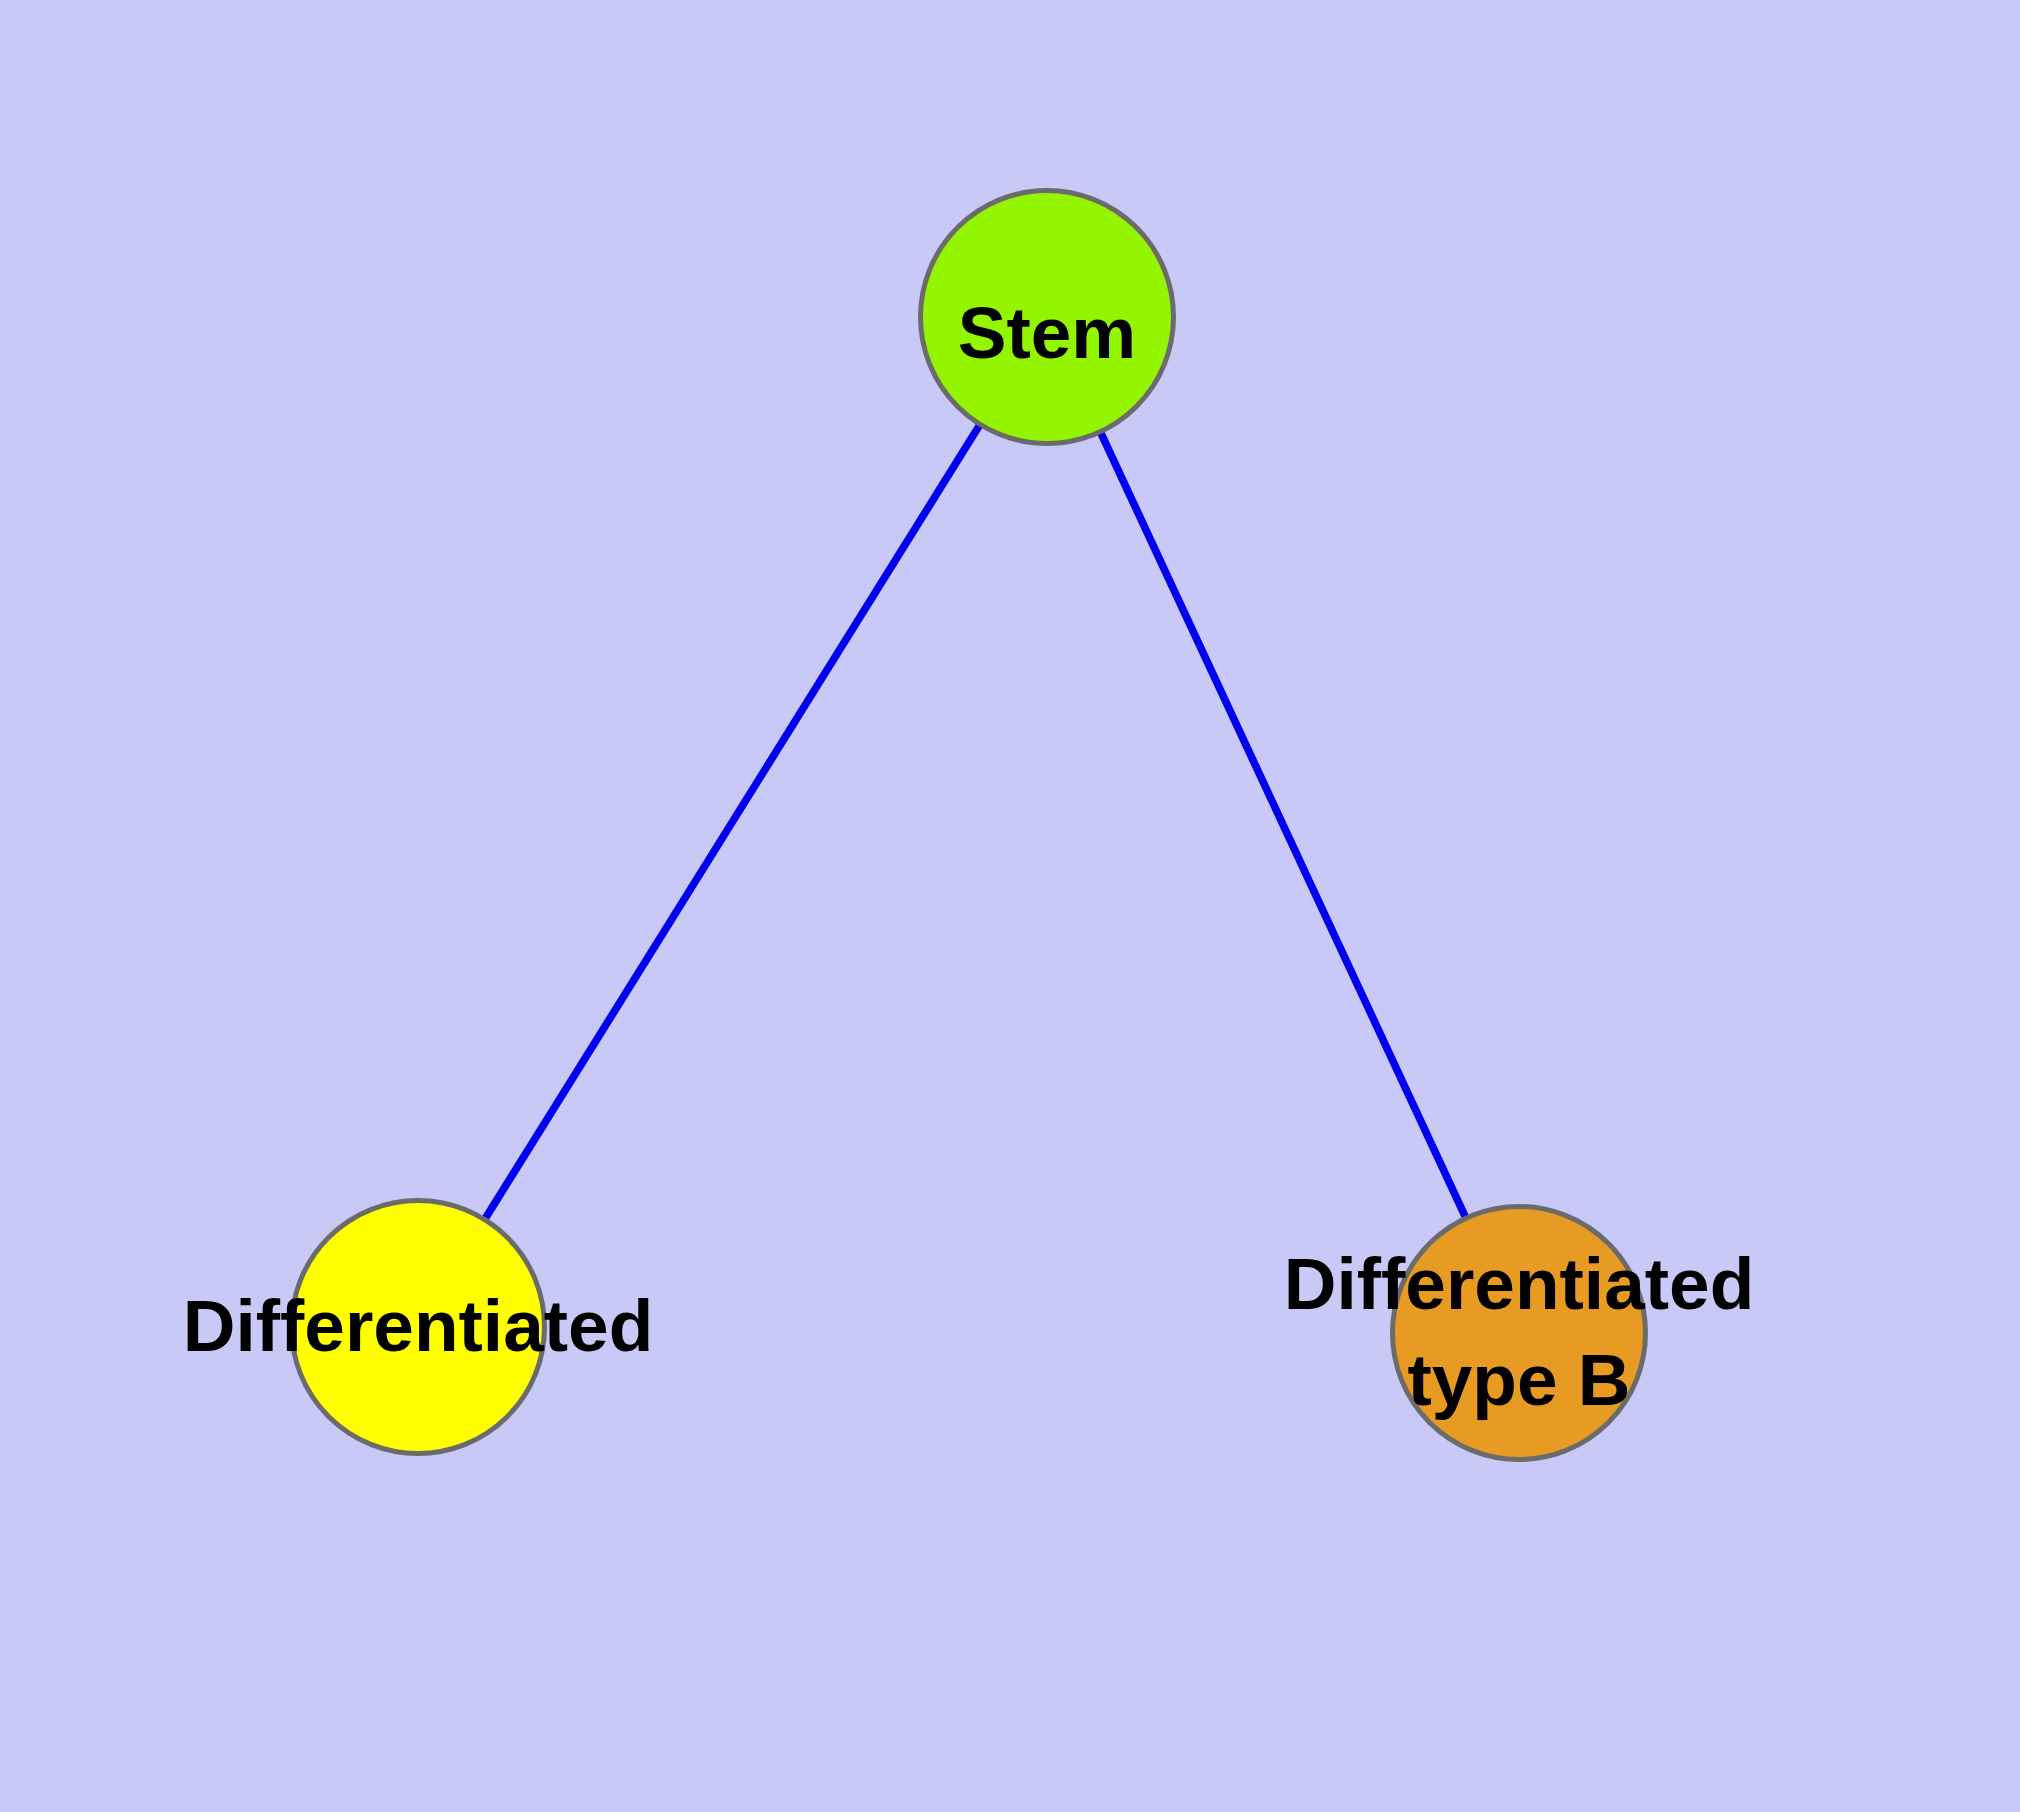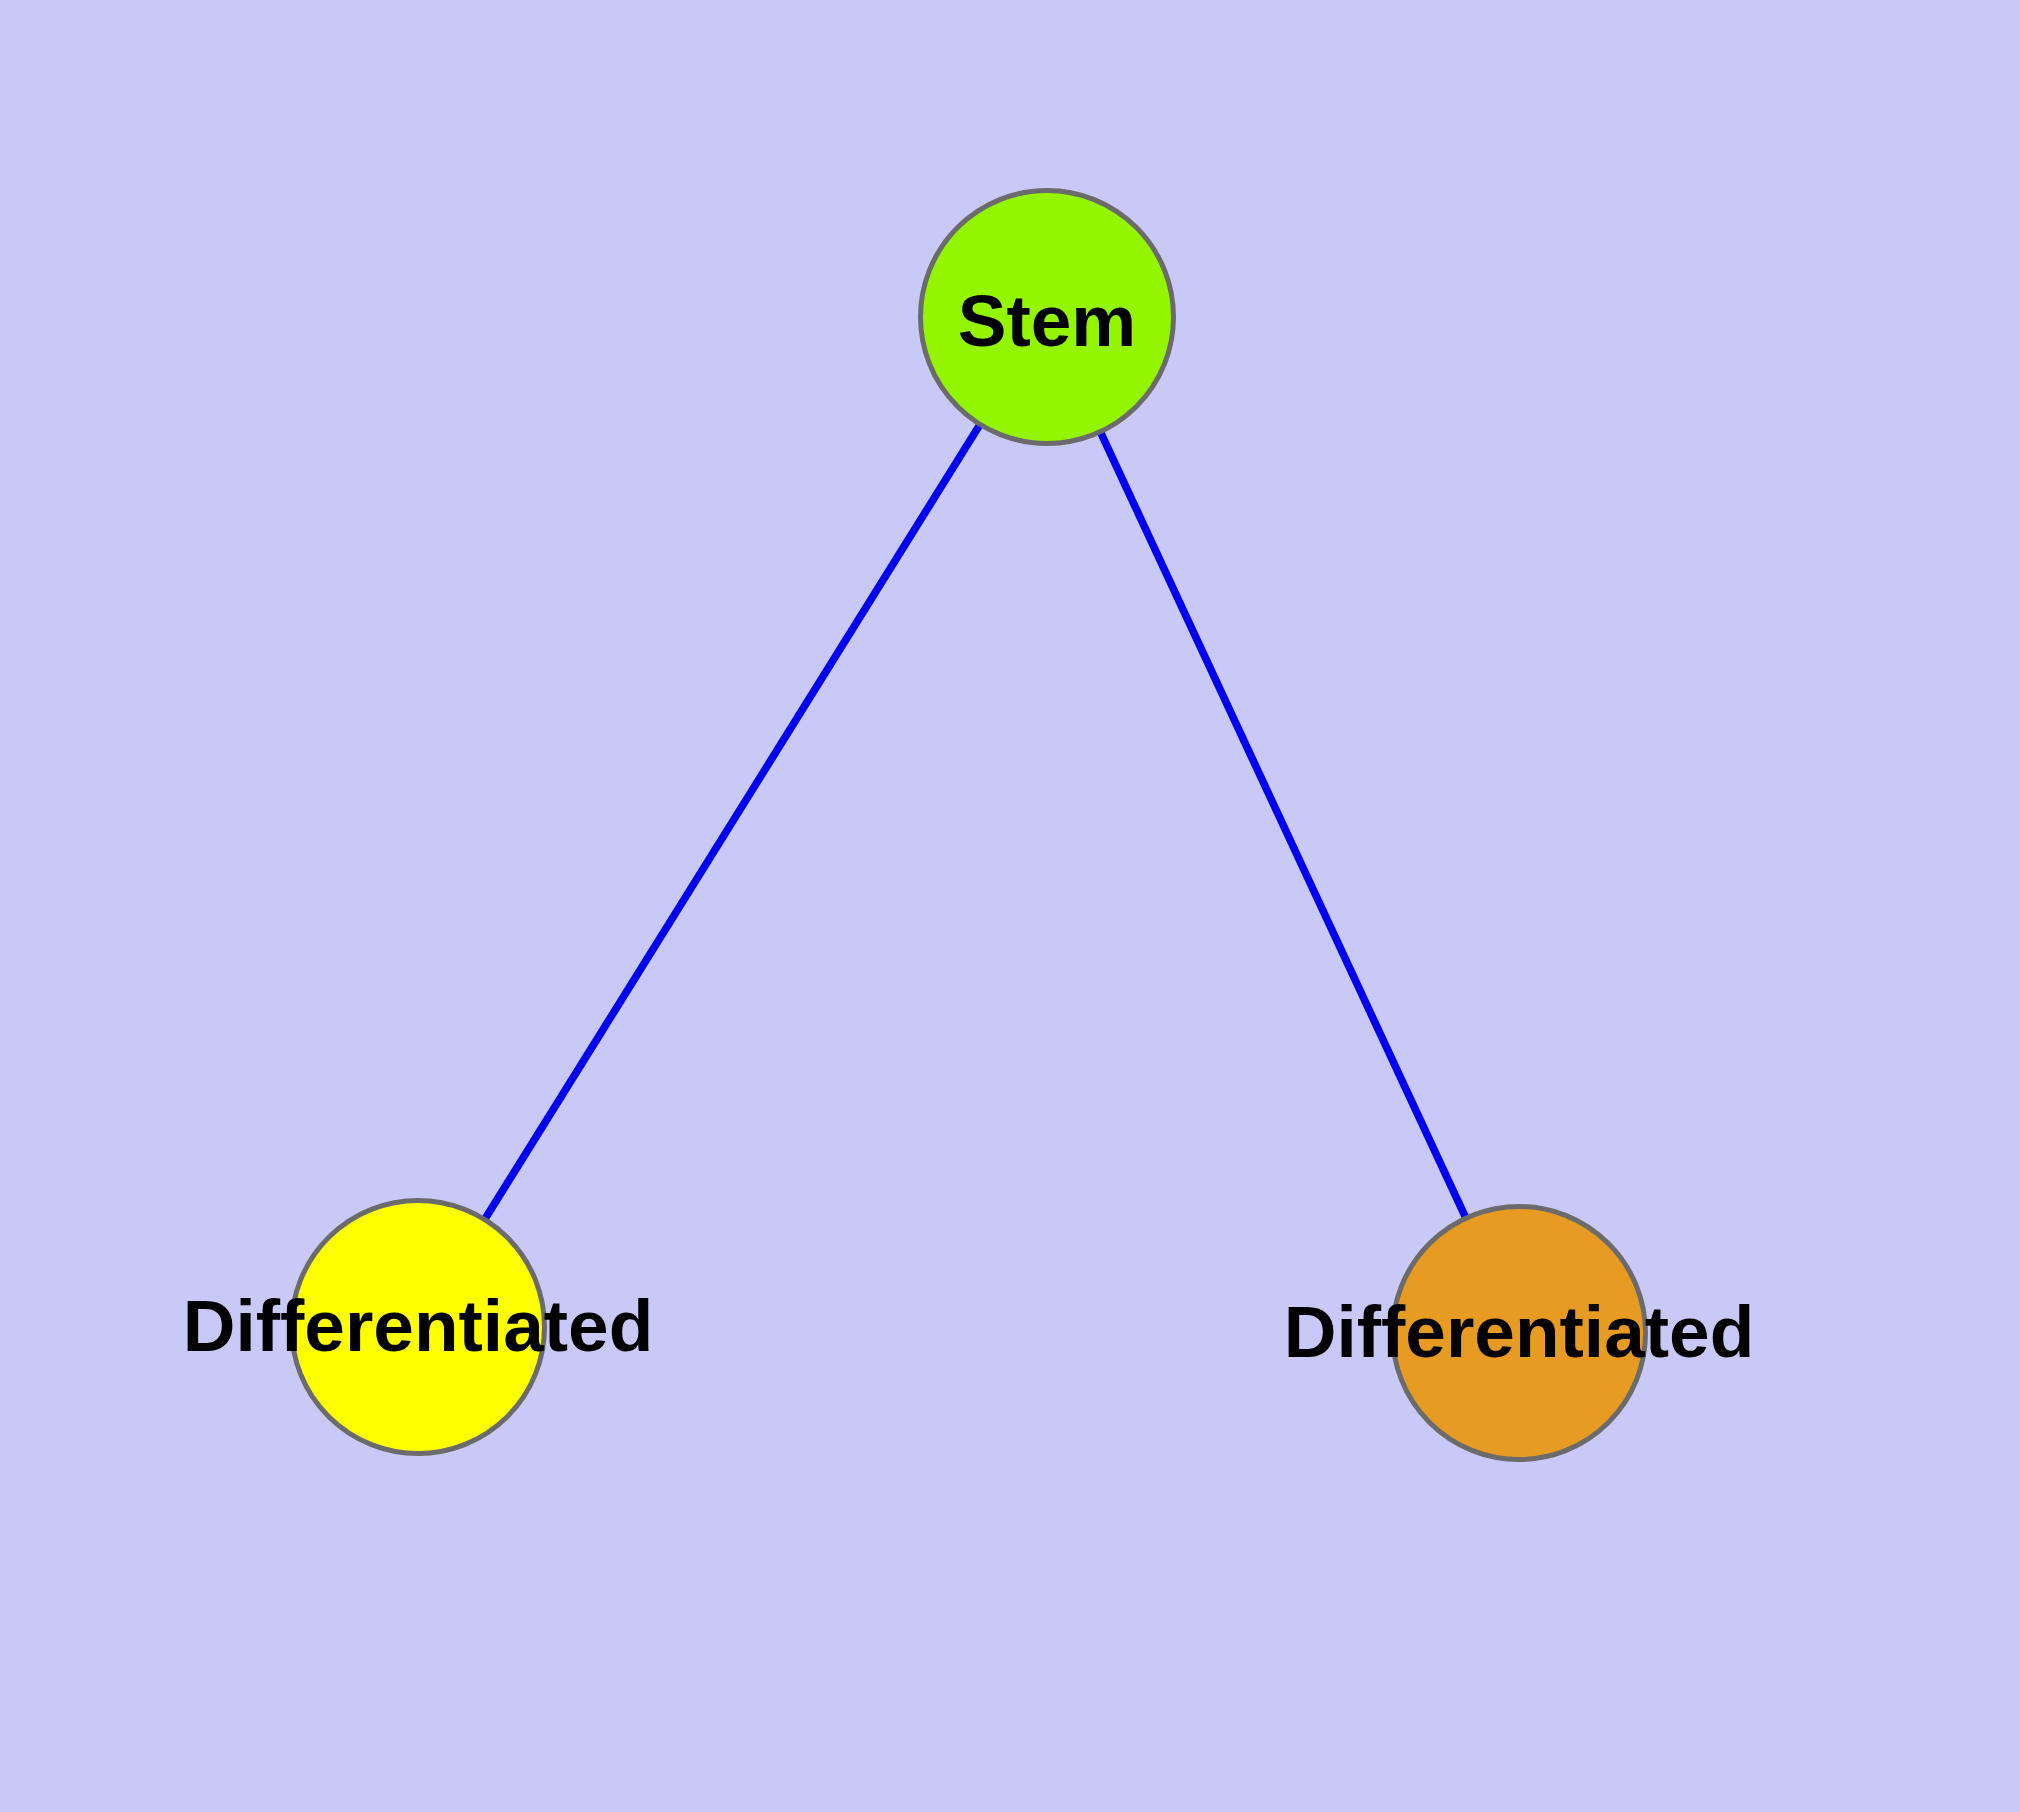--- a/index.html
+++ b/index.html
@@ -49,26 +49,27 @@
 
   <svg class="edges-layer" viewBox="0 0 2384 2138">
     <line x1="1235" y1="374" x2="493" y2="1565" stroke="#0000ee" stroke-width="9"></line>
     <line x1="1235" y1="374" x2="1792" y2="1572" stroke="#0000ee" stroke-width="9"></line>
   </svg>
 
   <div class="node" style="left: 918px; top: 188px; width: 258px; height: 258px; background: rgb(147, 245, 0); border-color: rgb(107, 107, 107); border-width: 5.1px;"></div>
   <div class="node" style="left: 289px; top: 1198px; width: 258px; height: 258px; background: rgb(255, 255, 0); border-color: rgb(107, 107, 107); border-width: 5.1px;"></div>
   <div class="node" style="left: 1390px; top: 1204px; width: 258px; height: 258px; background: rgb(232, 155, 34); border-color: rgb(107, 107, 107); border-width: 5.1px;"></div>
 
-  <div class="node-label" style="left: 1047px; top: 321px; color: rgb(0, 0, 0);">
+  <div class="node-label" style="left: 1047px; top: 333px; color: rgb(0, 0, 0);">
     <span>Stem</span>
   </div>
 
   <div class="node-label" style="left: 418px; top: 1326px; color: rgb(0, 0, 0);">
     <span>Differentiated</span><br>
   </div>
 
   <div class="node-label" style="left: 1519px; top: 1332px; color: rgb(0, 0, 0);">
     <span>Differentiated</span><br>
+    <span>type B</span>
   </div>
 
 </div>
 
 
 </body></html>

